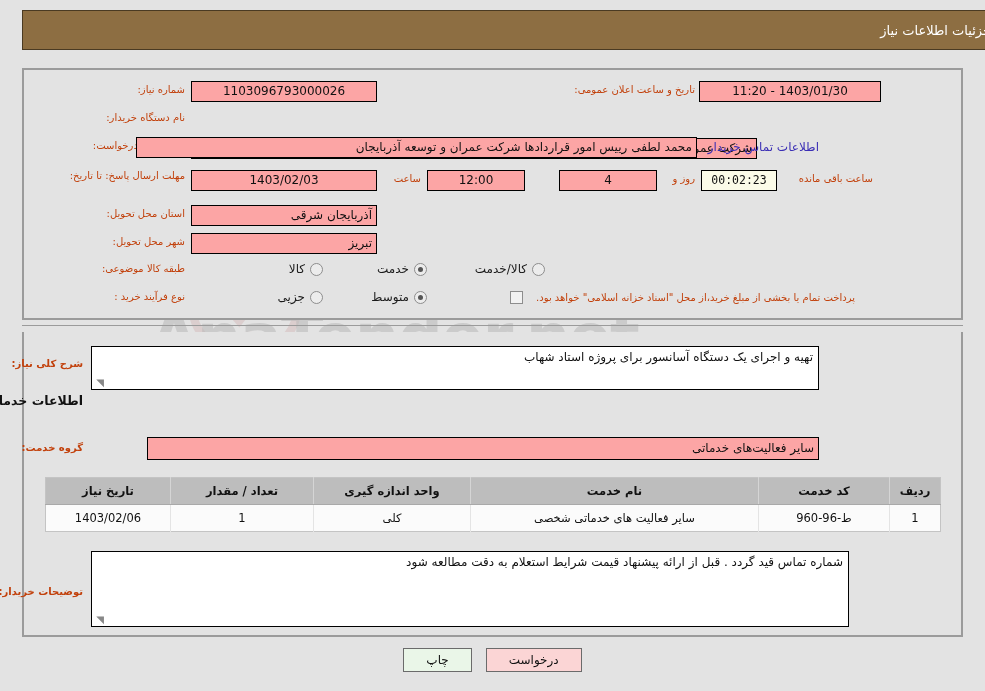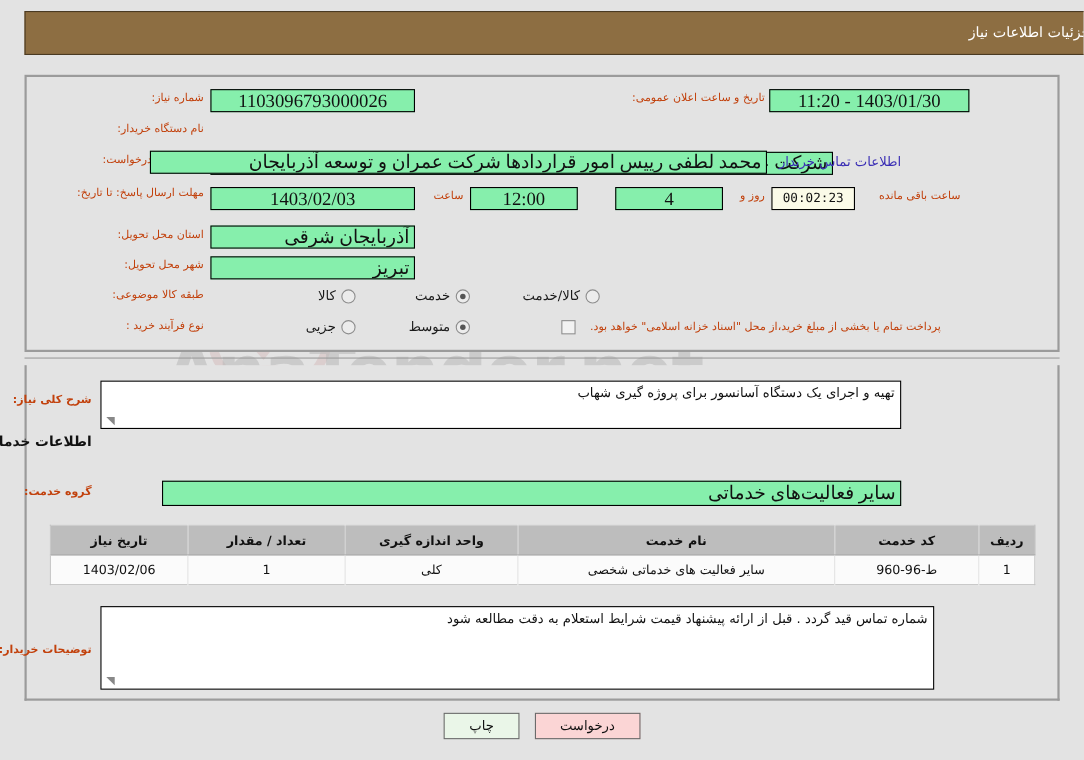--- a/index.html
+++ b/index.html
@@ -105,32 +105,31 @@
     position: absolute;
     font-size: 10px;
     color: #c2410c;
     text-align: right;
     white-space: nowrap;
   }
   .lbl.bold { font-weight: bold; }
 
   .fld {
     position: absolute;
-    background: #86efac;
+    background: #fca5a5;
     border: 1px solid #000000;
     box-sizing: border-box;
     height: 21px;
     line-height: 19px;
-    font-size: 17px;
+    font-size: 12px;
     color: #111;
     padding: 0 4px;
     text-align: center;
     overflow: hidden;
     white-space: nowrap;
-    font-family: Liberation Serif, serif;
   }
   .fld.right { text-align: right; }
   .fld.timer {
     background: #fbfbe8;
     font-family: "DejaVu Sans Mono", "Liberation Mono", monospace;
     font-size: 11.5px;
   }
 
   .link {
     position: absolute;
@@ -343,21 +342,21 @@
   <div class="lbl" style="right:130px; top:292px;">پرداخت تمام یا بخشی از مبلغ خرید،از محل "اسناد خزانه اسلامی" خواهد بود.</div>
 
 </div>
 
 <div class="panel panel-bottom"></div>
 
 <div class="content">
 
   <div class="lbl bold" style="right:902px; top:358px;">شرح کلی نیاز:</div>
   <div class="ta" style="right:166px; top:346px; width:728px; height:44px;">
-    <span>تهیه و اجرای یک دستگاه آسانسور برای پروژه گیری شهاب</span>
+    <span>تهیه و اجرای یک دستگاه آسانسور برای پروژه استاد شهاب</span>
     <span class="grip">◥</span>
   </div>
 
   <div class="section-heading" style="right:902px; top:393px;">اطلاعات خدمات مورد نیاز</div>
 
   <div class="lbl bold" style="right:902px; top:442px;">گروه خدمت:</div>
   <div class="fld right" style="right:166px; top:437px; width:672px; height:23px; line-height:21px;">سایر فعالیت‌های خدماتی</div>
 
   <table class="tbl">
     <thead>

